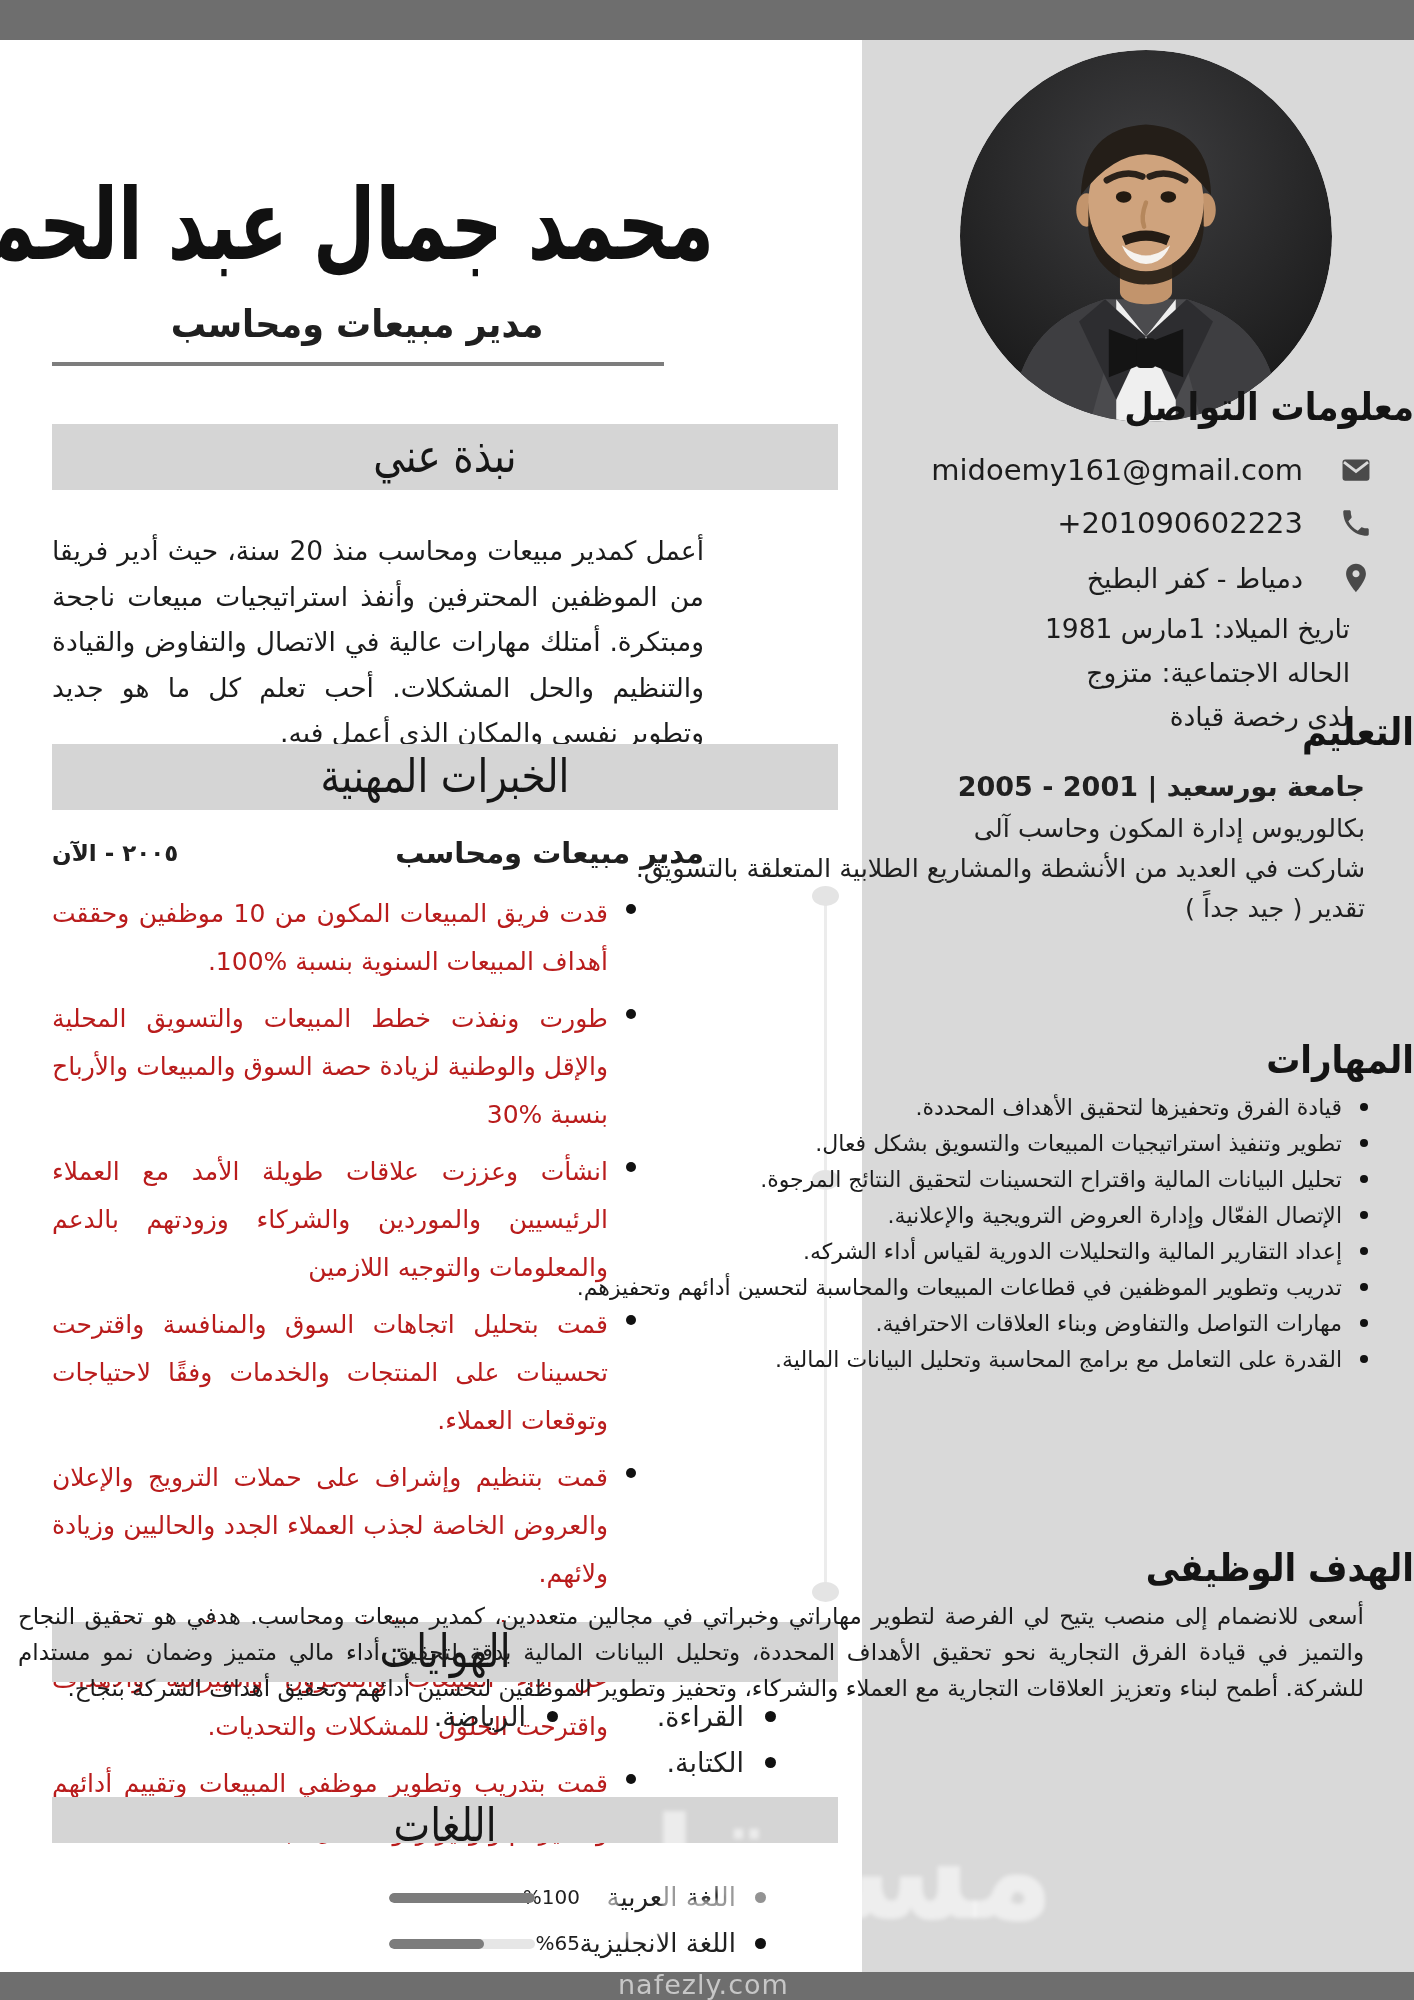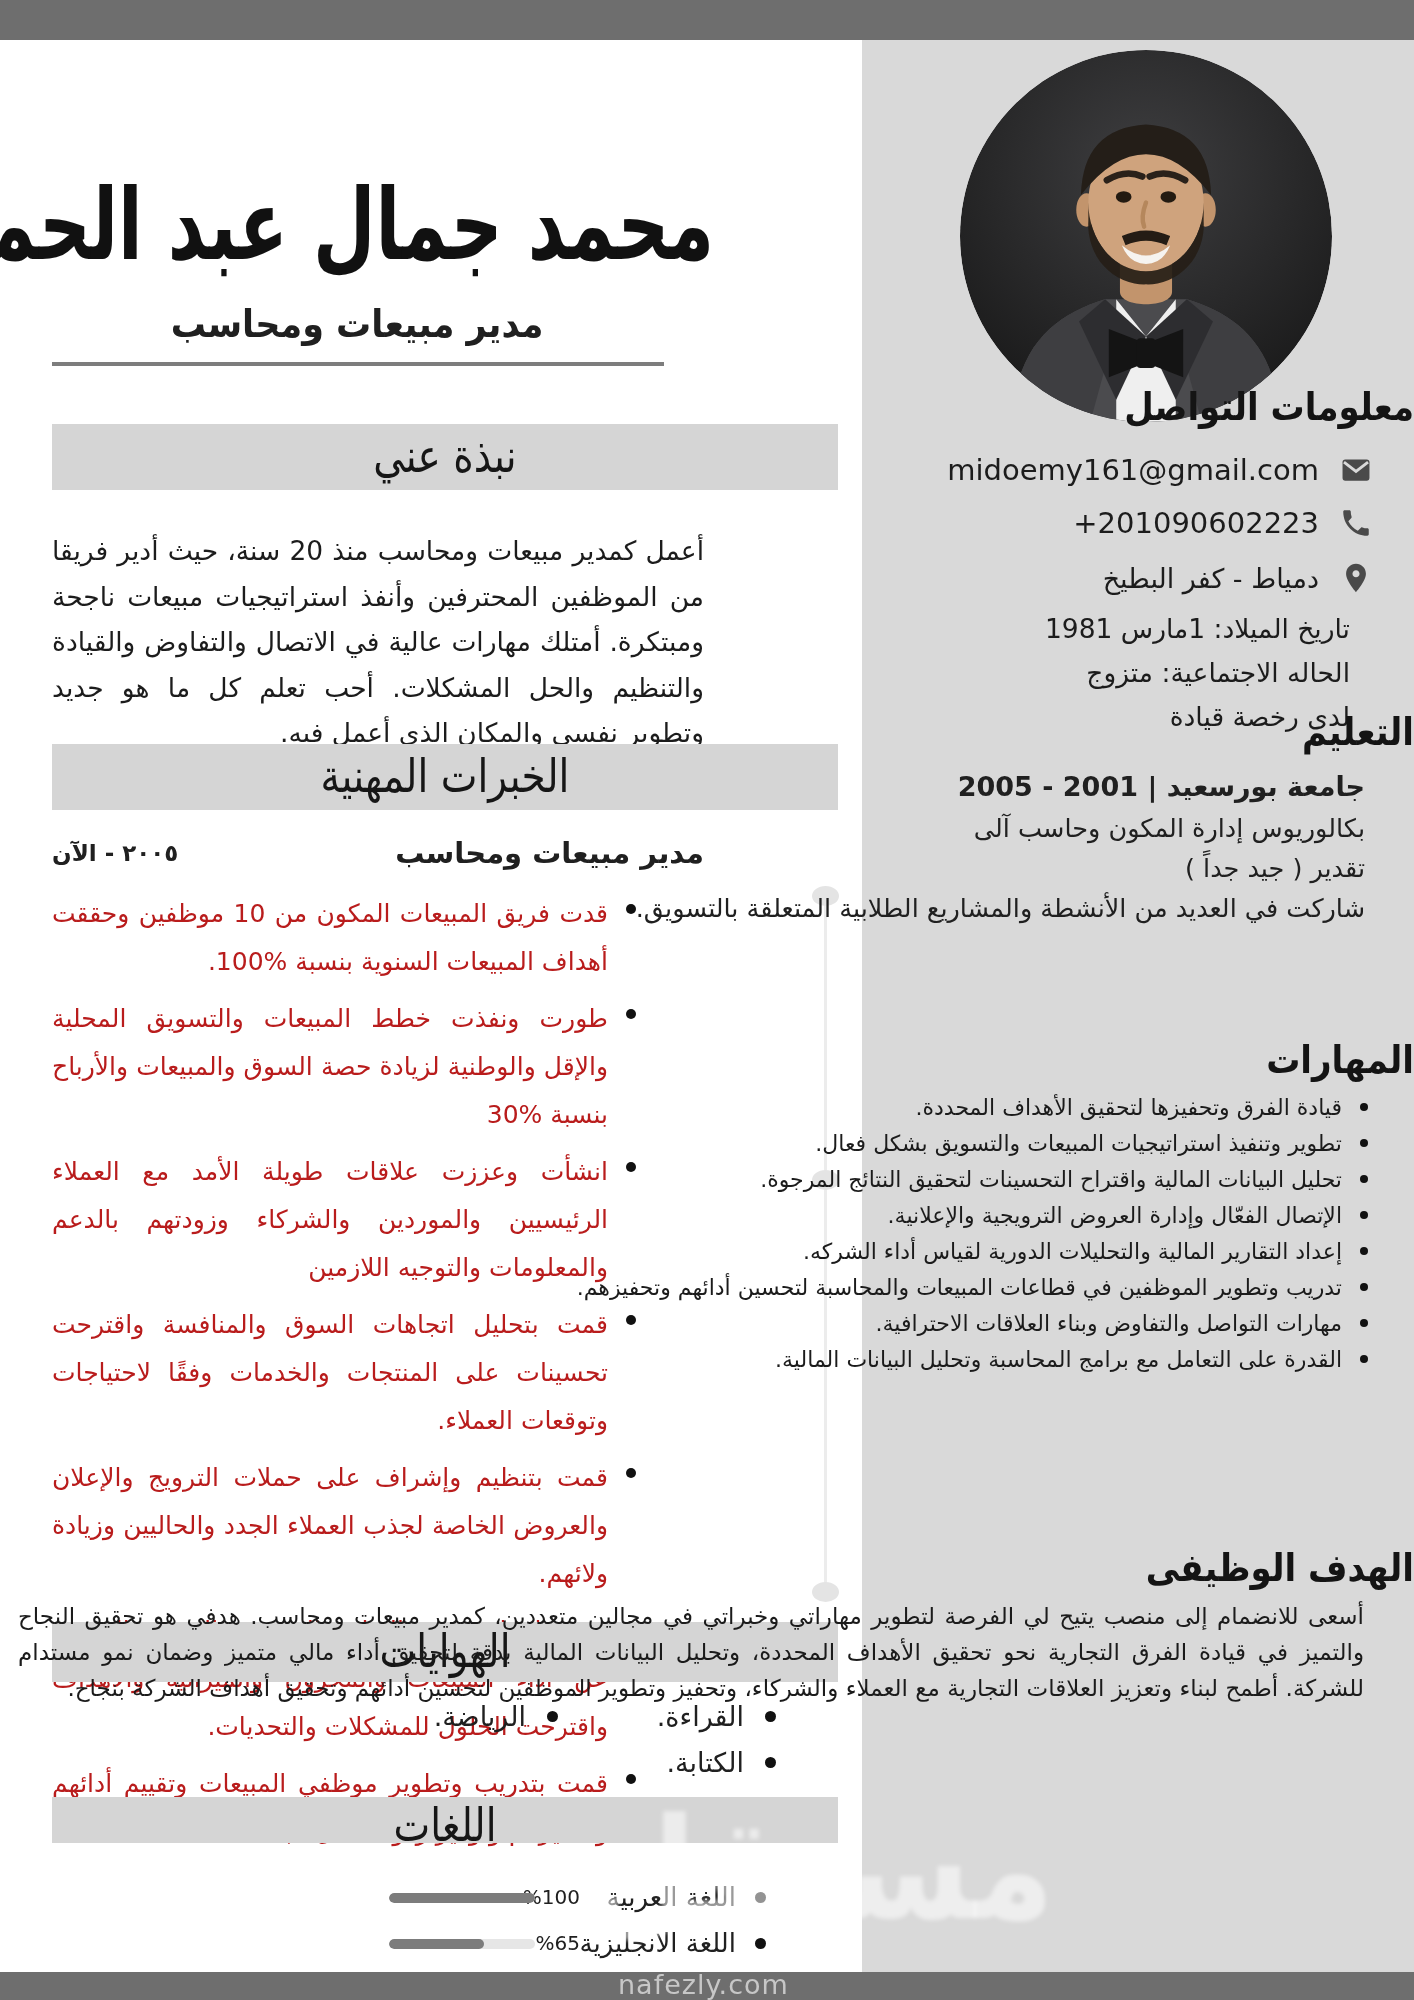--- a/index.html
+++ b/index.html
@@ -69,21 +69,21 @@
   .tl-dot{position:absolute;width:27px;height:20px;border-radius:50%;background:#e4e4e4;z-index:1;}
 
   
   .sb-sec{position:absolute;right:0;left:0;}
   .sb-head{display:flex;align-items:flex-start;justify-content:center;gap:26px;height:40px;flex-direction:column;}
   .sb-head .dash{width:90px;height:5px;border-radius:3px;background:var(--accent-dash);}
   .sb-head .sb-title{display:inline-block;font-size:34px;font-weight:bold;color:#141414;transform:scaleY(1.12);white-space:nowrap;}
 
   .sb-contact{top:387px;}
   .c-rows{margin-top:16px;}
-  .c-row{display:flex;align-items:center;gap:20px;padding-right:41px;direction:rtl;}
+  .c-row{display:flex;align-items:center;gap:36px;padding-right:41px;direction:rtl;}
   .c-row .c-icon{flex:0 0 34px;height:34px;}
   .c-row .c-icon svg{display:block;width:34px;height:34px;}
   .c-row.email{height:54px;}
   .c-row.phone{height:52px;}
   .c-row.loc{height:58px;}
   .c-text{font-size:29px;color:#1c1c1c;}
   .c-text.ar{font-size:27px;}
   .c-textrow{padding-right:64px;height:44px;line-height:44px;font-size:26.5px;text-align:right;color:#1c1c1c;}
 
   .sb-edu{top:712px;}
@@ -247,22 +247,22 @@
     <div class="sb-head">
       <span class="dash"></span>
       <span class="sb-title">التعليم</span>
       <span class="dash"></span>
     </div>
     <div class="edu-body">
       <div class="edu-degree">جامعة بورسعيد  | 2001 - 2005</div>
       <div>
 
       <div class="edu-line">بكالوريوس إدارة المكون وحاسب آلى</div>
+          <div class="edu-line">شاركت في العديد من الأنشطة والمشاريع الطلابية المتعلقة بالتسويق.</div>
           <div class="edu-line">تقدير ( جيد جداً )</div>
-          <div class="edu-line">شاركت في العديد من الأنشطة والمشاريع الطلابية المتعلقة بالتسويق.</div>
         </div>
     </div>
   </div>
 
   <div class="sb-sec sb-skills" style="z-index:2;">
     <div class="sb-head">
       <span class="dash"></span>
       <span class="sb-title">المهارات</span>
       <span class="dash"></span>
     </div>

